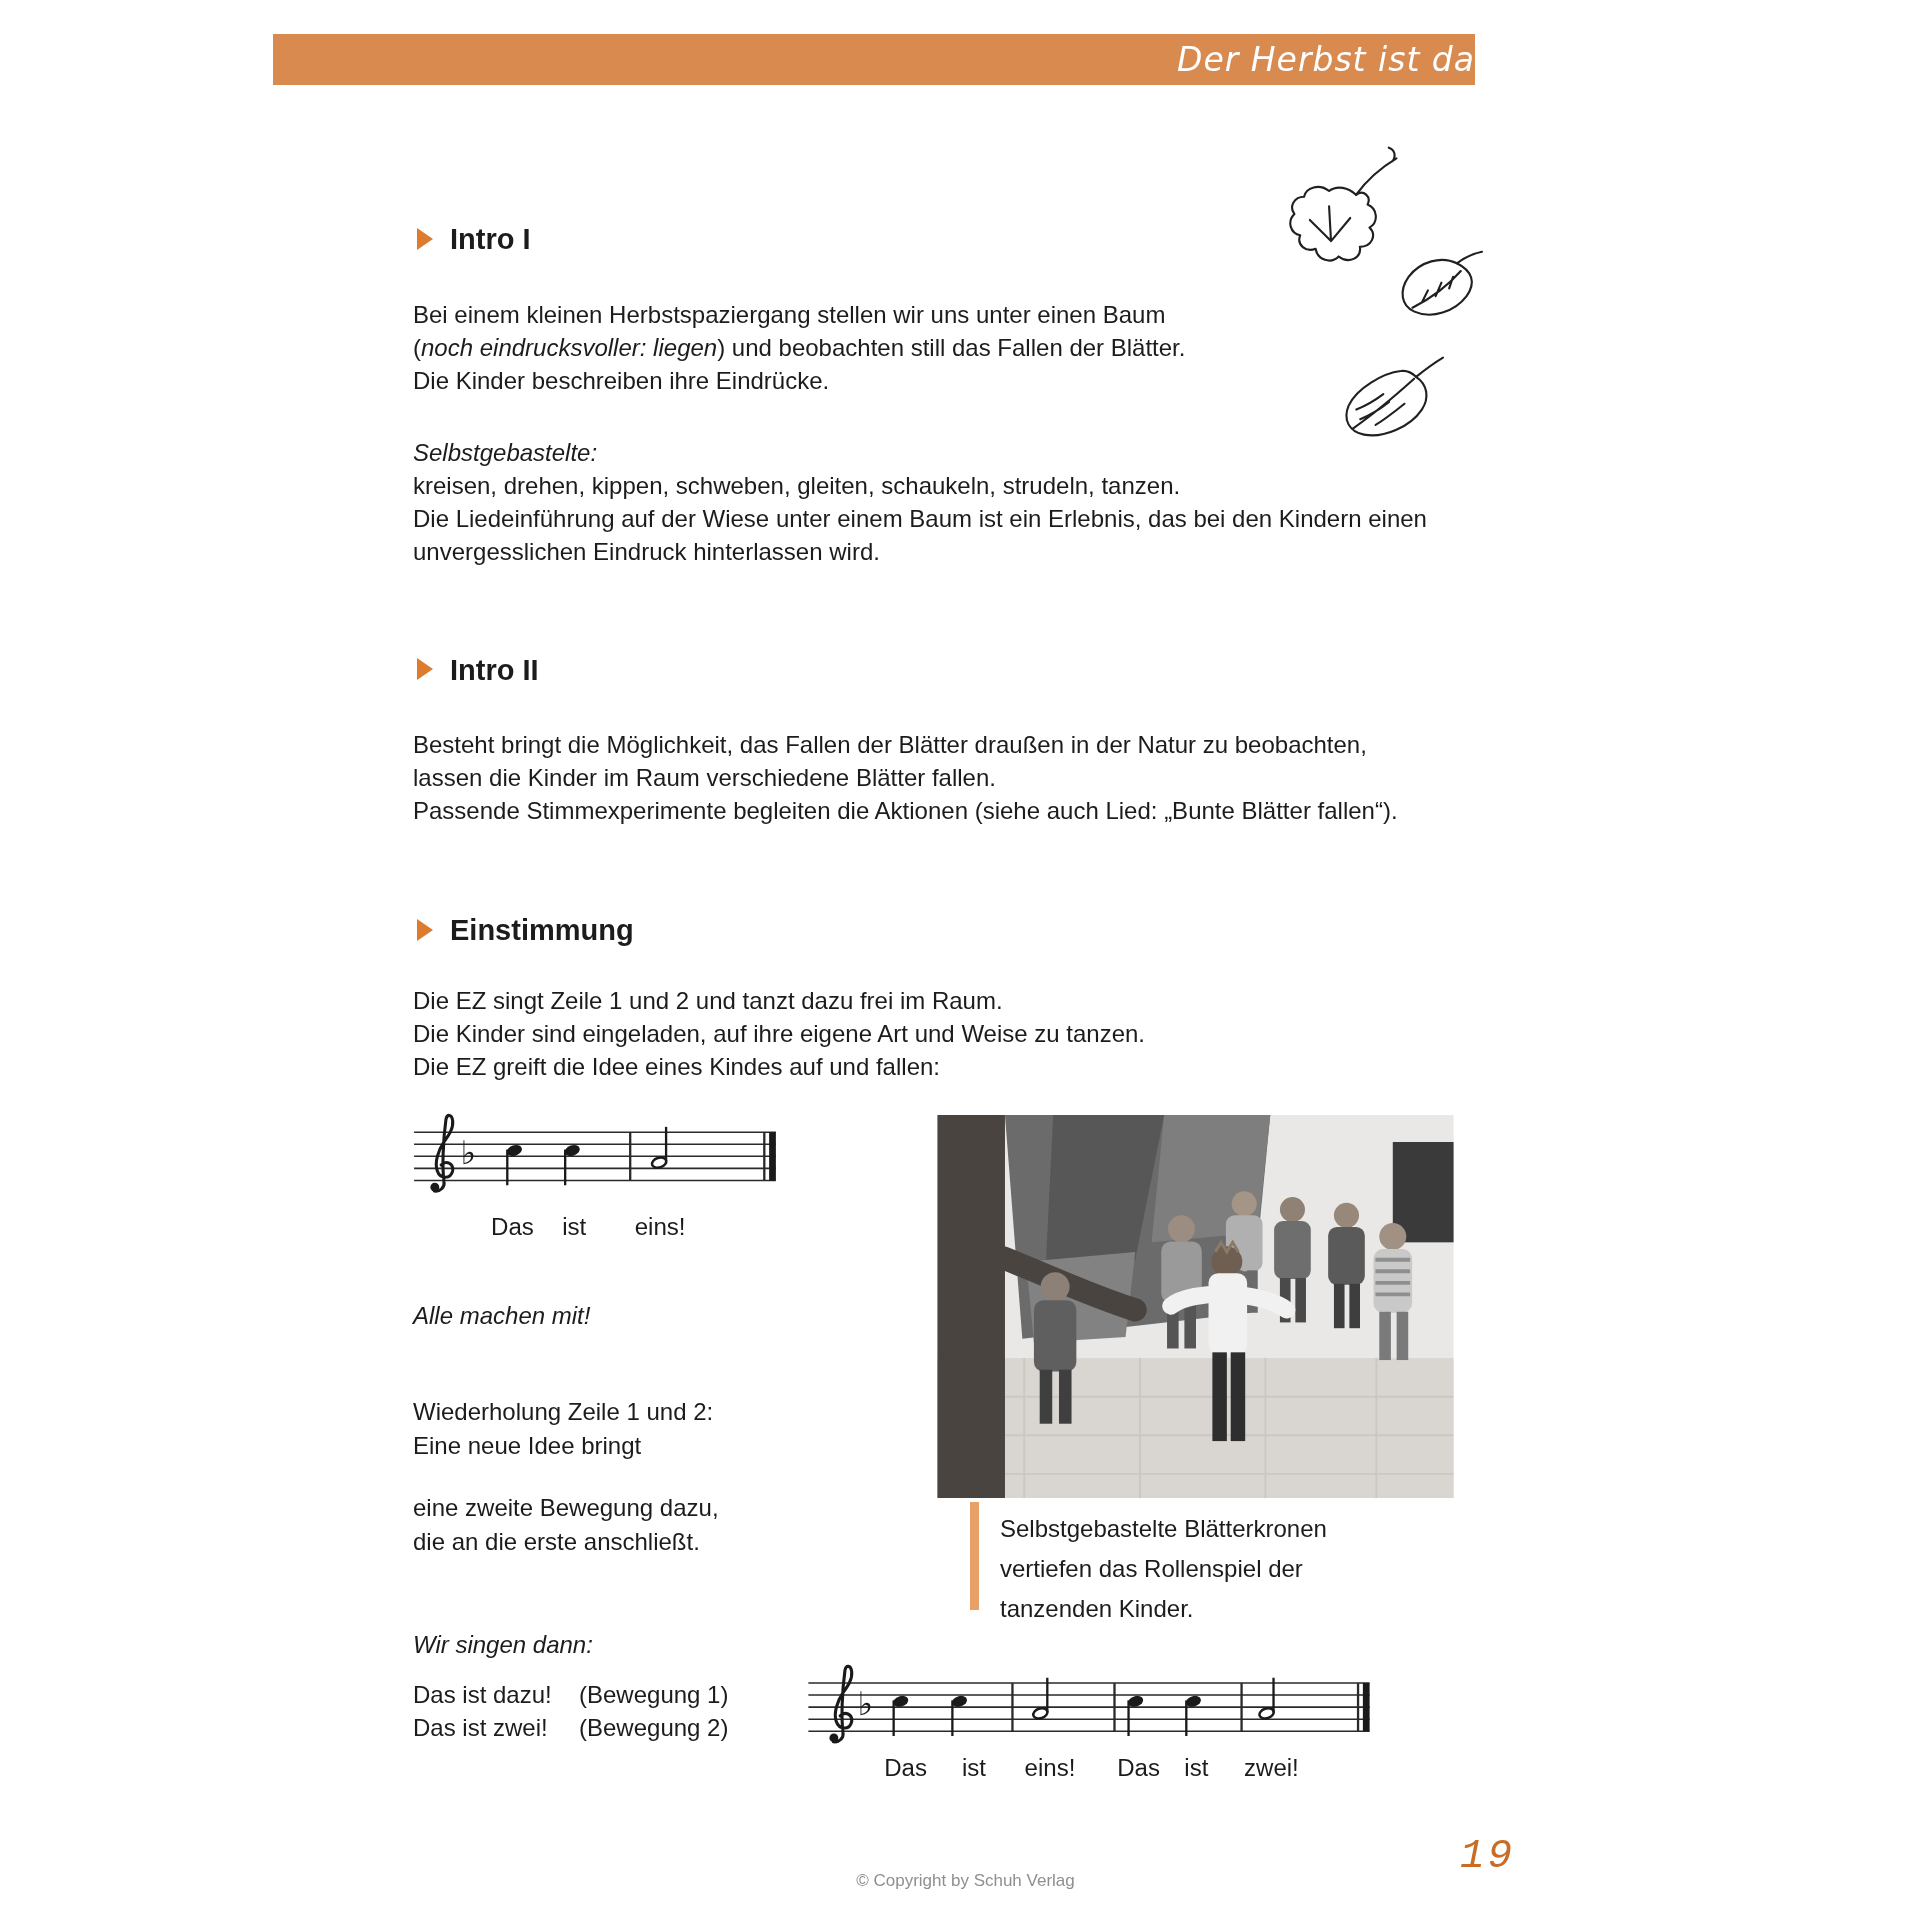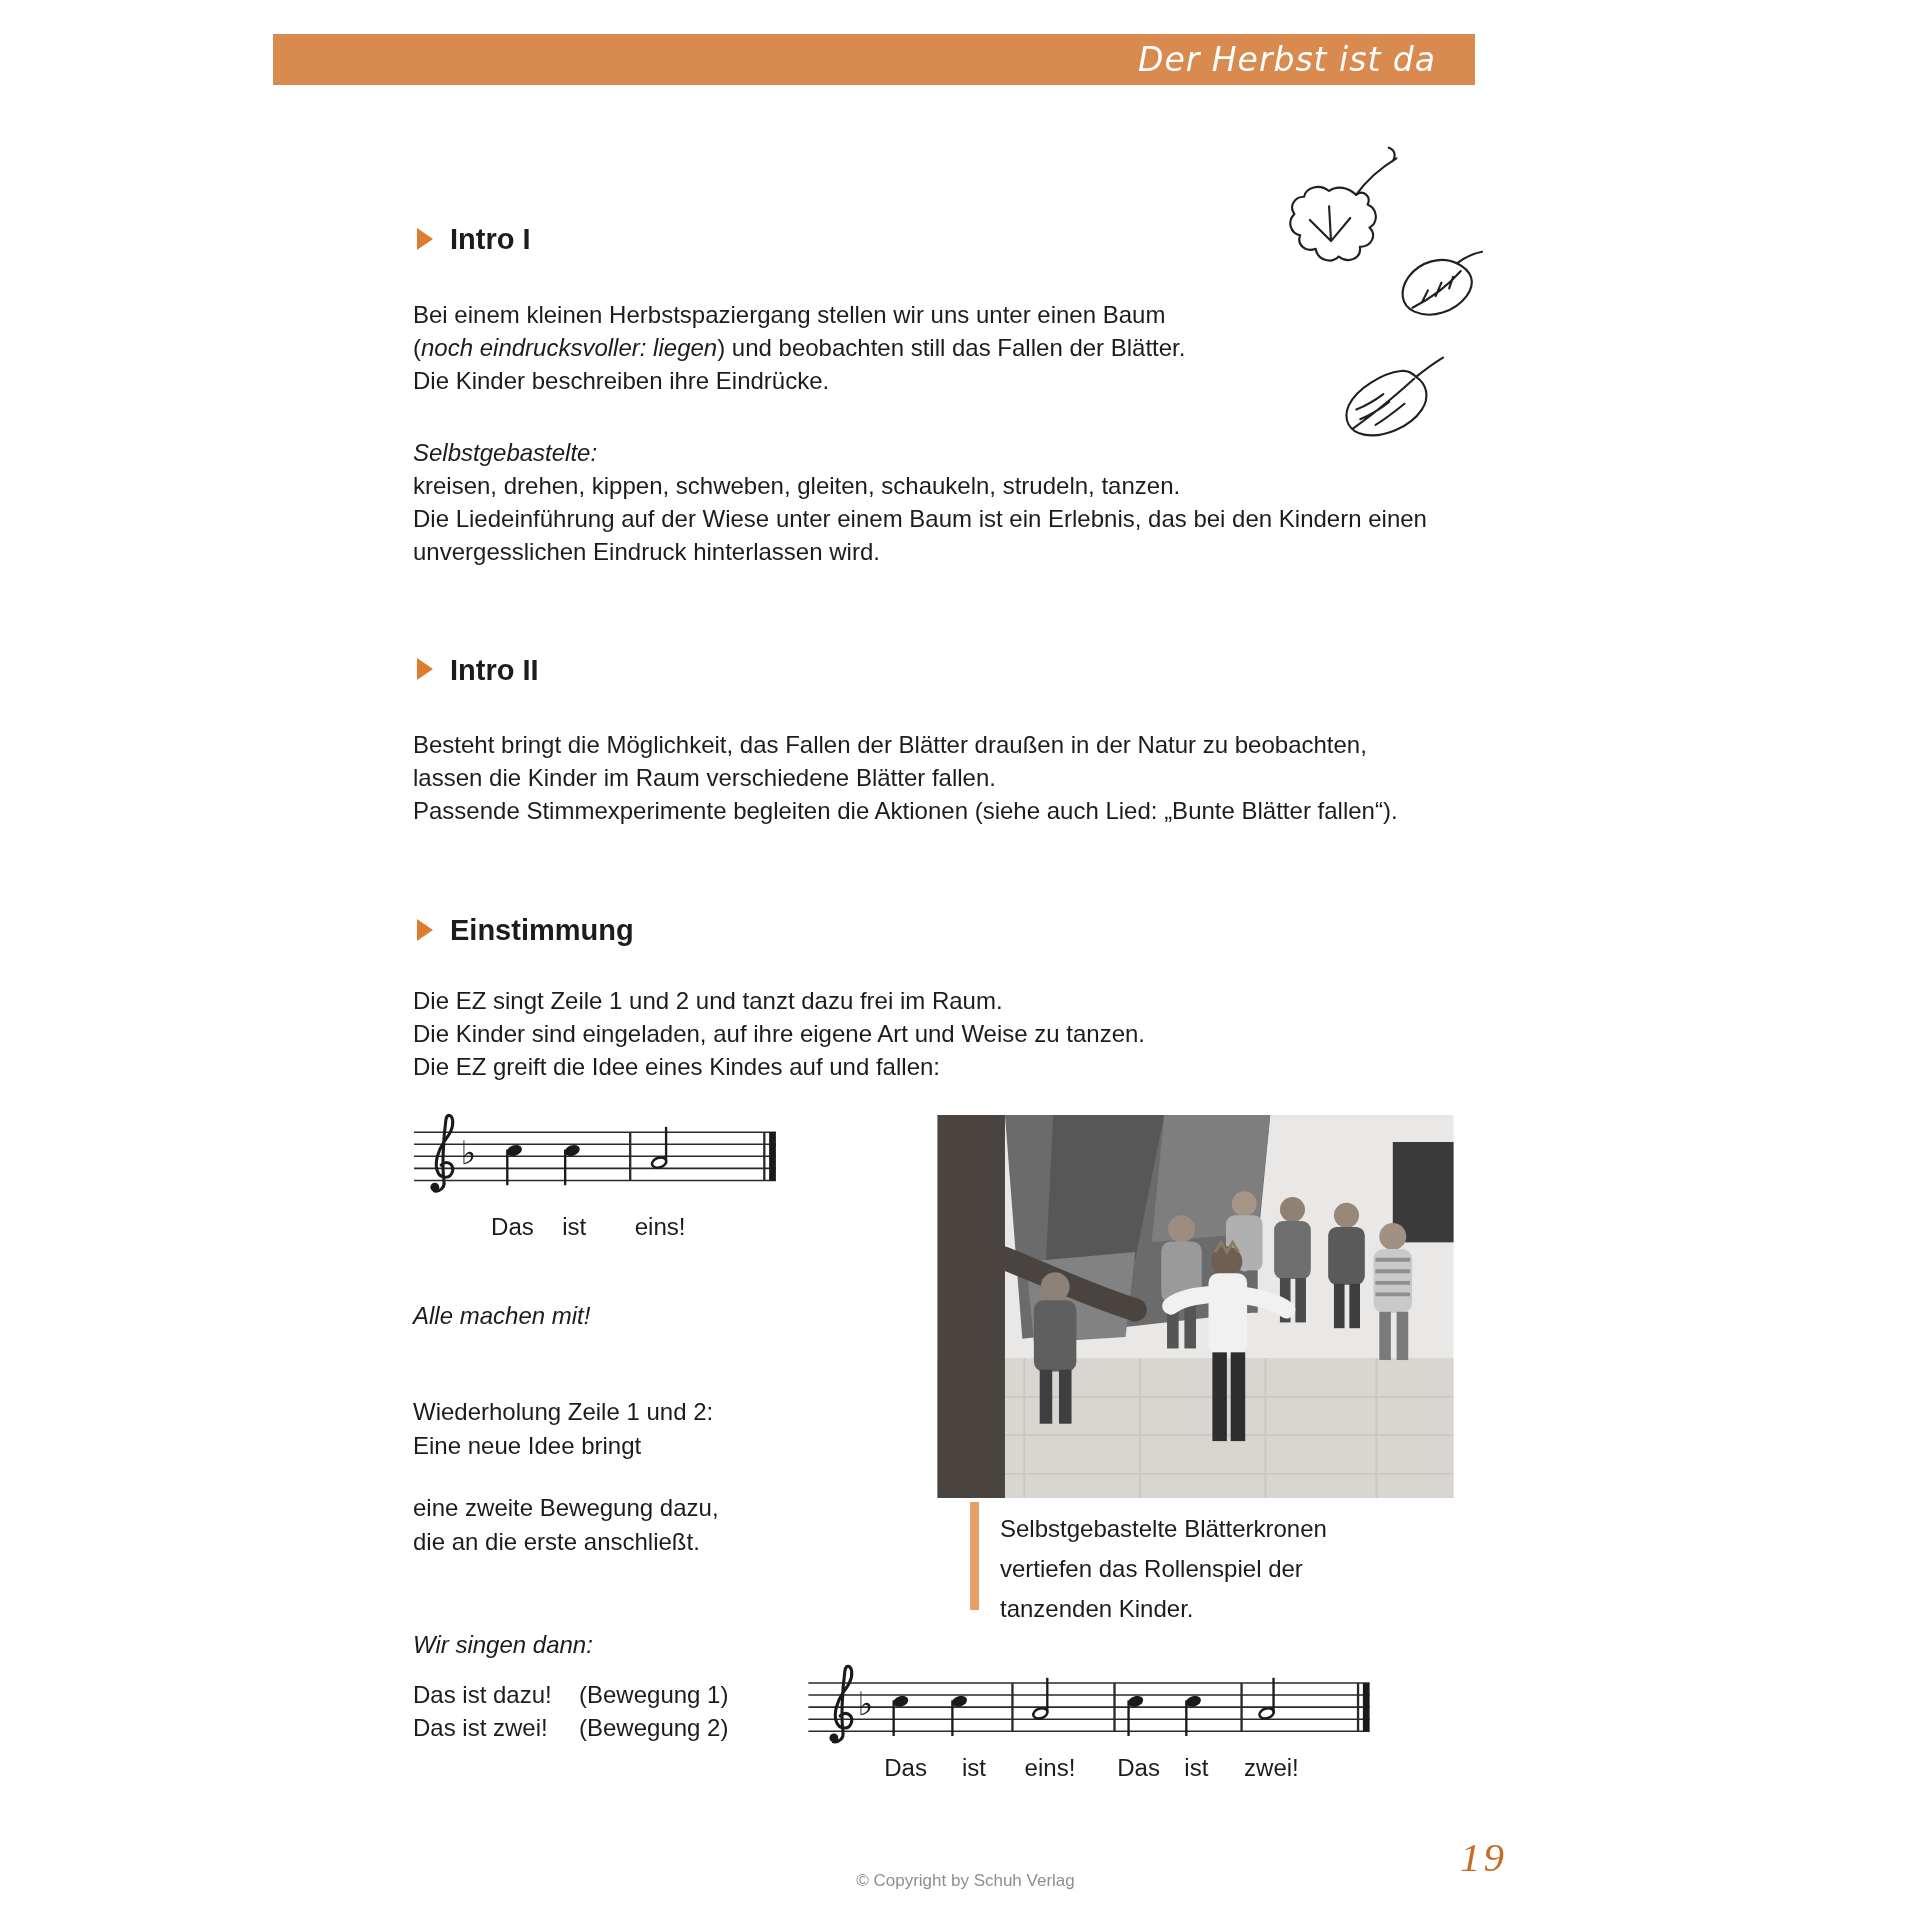--- a/index.html
+++ b/index.html
@@ -12,24 +12,24 @@
   #page{position:relative;width:1931px;height:1931px;background:#ffffff;overflow:hidden;
         font-family:"Liberation Sans",sans-serif;color:#1c1c1c;}
   .abs{position:absolute;}
   .line{font-size:24px;line-height:33px;white-space:nowrap;}
   .it{font-style:italic;}
   .head{font-size:29px;font-weight:bold;white-space:nowrap;}
   .tri{width:0;height:0;border-left:16.4px solid var(--accent);
        border-top:11.6px solid transparent;border-bottom:11.6px solid transparent;}
   .band{background:var(--band);}
   .band-title{font-family:"DejaVu Sans",sans-serif;font-style:italic;font-size:33px;
-              color:#ffffff;line-height:51px;text-align:right;padding-right:39px;letter-spacing:1px;}
+              color:#ffffff;line-height:51px;text-align:right;letter-spacing:1px;}
   .caption-line{font-size:24px;line-height:40px;white-space:nowrap;}
   .footer{font-size:17px;color:#8f8f8f;text-align:center;width:1931px;left:0;}
-  .pagenum{font-family:Liberation Serif, serif;font-style:italic;font-size:41px;
+  .pagenum{font-family:Liberation Mono, monospace;font-style:italic;font-size:41px;
            color:var(--pagenum);letter-spacing:2.9px;}
   .lyr{font-size:25px;font-family:"Liberation Sans",sans-serif;fill:#1c1c1c;}
   .staffline{stroke:#2a2a2a;stroke-width:1.6;}
   .barline{stroke:#2a2a2a;stroke-width:2.4;}
   .leaf{stroke:#202020;stroke-width:2.2;fill:none;stroke-linecap:round;stroke-linejoin:round;}
   .bew{display:inline-block;width:166px;}
 </style>
 </head>
 <body>
 

